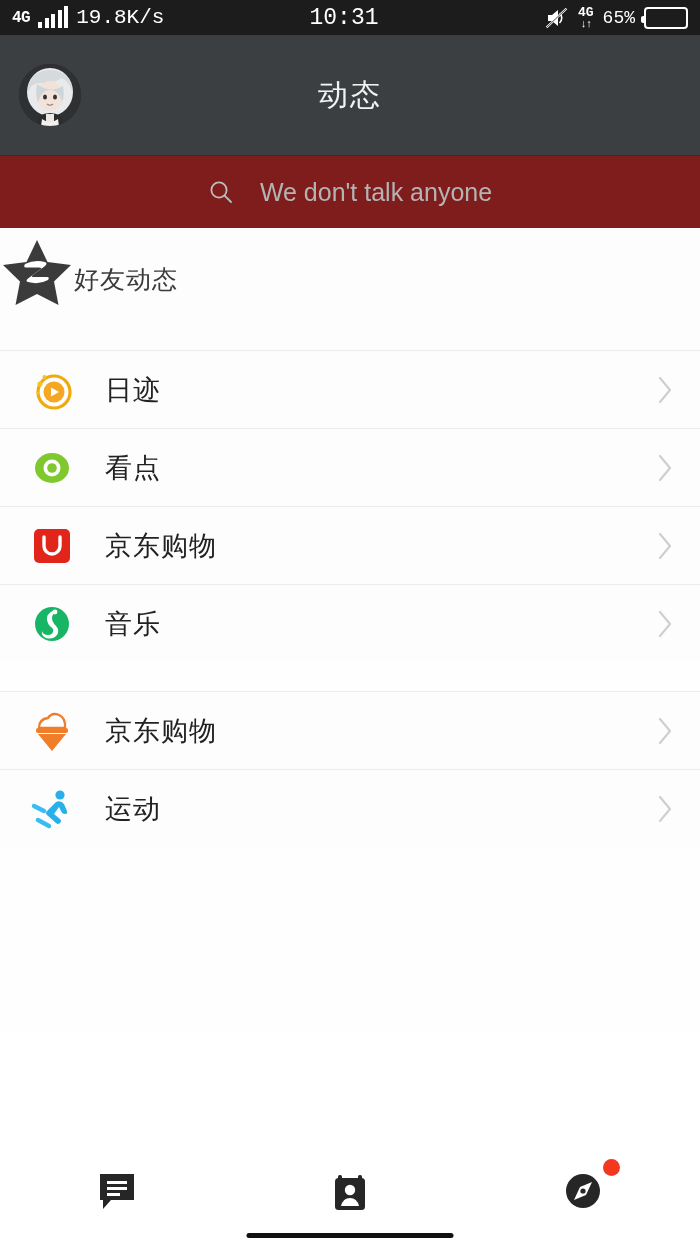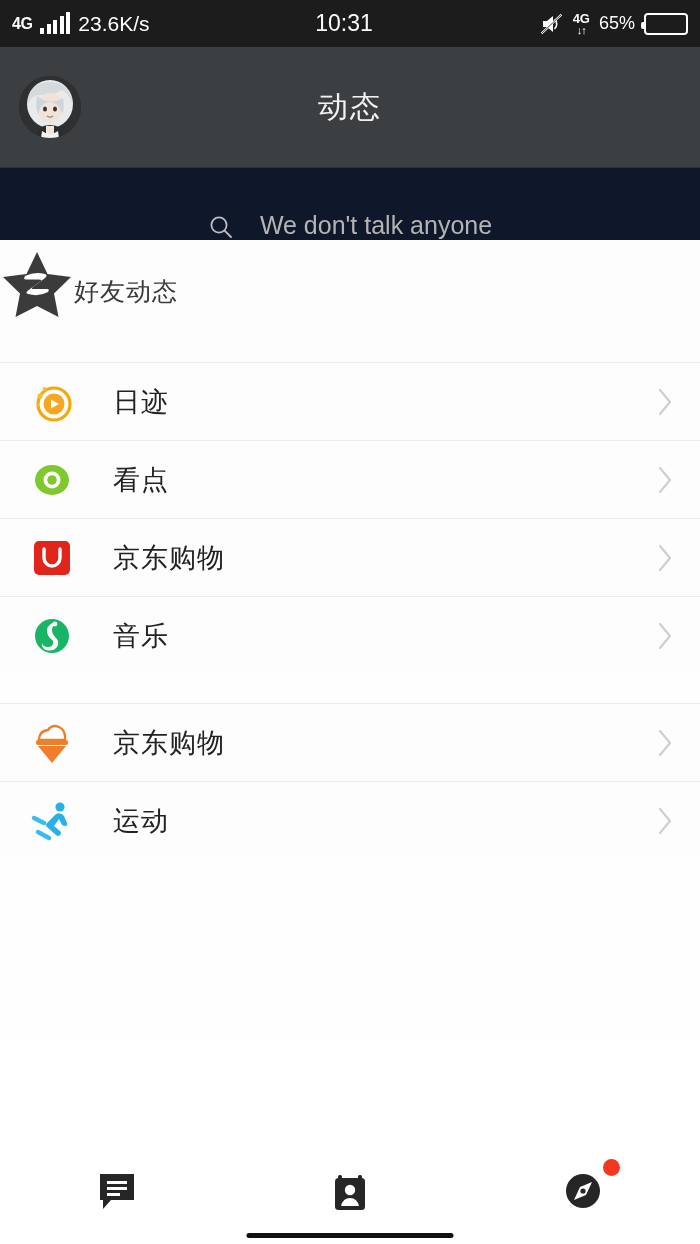--- a/index.html
+++ b/index.html
@@ -10,28 +10,29 @@
   body {
     width: 700px;
     height: 1244px;
     font-family: "Liberation Sans", "DejaVu Sans", sans-serif;
     overflow: hidden;
     position: relative;
   }
 
   
   .status-bar {
-    height: 47px;
+    height: 35px;
     background: #1c1c1c;
     display: flex;
     align-items: center;
     justify-content: space-between;
     padding: 0 12px;
     box-sizing: border-box;
     color: #ffffff;
+    font-family: Liberation Mono, monospace;
   }
   .status-left {
     display: flex;
     align-items: center;
     gap: 8px;
   }
   .net-type {
     font-size: 16px;
     font-weight: bold;
     letter-spacing: -0.5px;
@@ -134,23 +135,23 @@
     text-align: center;
     color: #f2f2f2;
     font-size: 30px;
     letter-spacing: 2px;
     pointer-events: none;
   }
 
   
   .search-row {
     height: 72px;
-    background: #0f172a;
-    display: flex;
-    align-items: flex-end;
+    background: #7f1d1d;
+    display: flex;
+    align-items: center;
     justify-content: center;
     gap: 26px;
   }
   .search-icon { width: 26px; height: 26px; flex: none; }
   .search-placeholder {
     color: #b4b4b4;
     font-size: 25px;
   }
 
   
@@ -175,21 +176,20 @@
   .group-gap { height: 29px; background: #fefefe; }
   .list-row {
     height: 78px;
     display: flex;
     align-items: center;
     border-top: 1px solid #ececec;
     box-sizing: border-box;
     padding-left: 28px;
     padding-right: 26px;
     background: #fdfdfd;
-    gap: 8px;
   }
   .list-row.first { border-top: 1px solid #ececec; }
   .row-icon {
     width: 48px;
     height: 48px;
     flex: none;
     display: flex;
     align-items: center;
     justify-content: center;
   }
@@ -254,21 +254,21 @@
 <div class="status-bar">
   <div class="status-left">
     <span class="net-type">4G</span>
     <span class="signal-bars">
       <i></i>
         <i></i>
         <i></i>
         <i></i>
         <i></i>
     </span>
-    <span class="net-speed">23.6K/s</span>
+    <span class="net-speed">19.8K/s</span>
   </div>
   <div class="status-center">10:31</div>
   <div class="status-right">
     <span class="mute-icon">
       <svg width="24" height="22" viewBox="0 0 24 22">
         <path d="M3 8 h4 l6 -5 v16 l-6 -5 H3 z" fill="#ffffff"></path>
         <path d="M14.5 6.5 c3 2 3 7 0 9.5" stroke="#ffffff" stroke-width="1.6" fill="none"></path>
         <line x1="1.5" y1="20.5" x2="21.5" y2="1.5" stroke="#ffffff" stroke-width="2.2"></line>
         <line x1="1.5" y1="20.5" x2="21.5" y2="1.5" stroke="#1c1c1c" stroke-width="0.8"></line>
       </svg>

